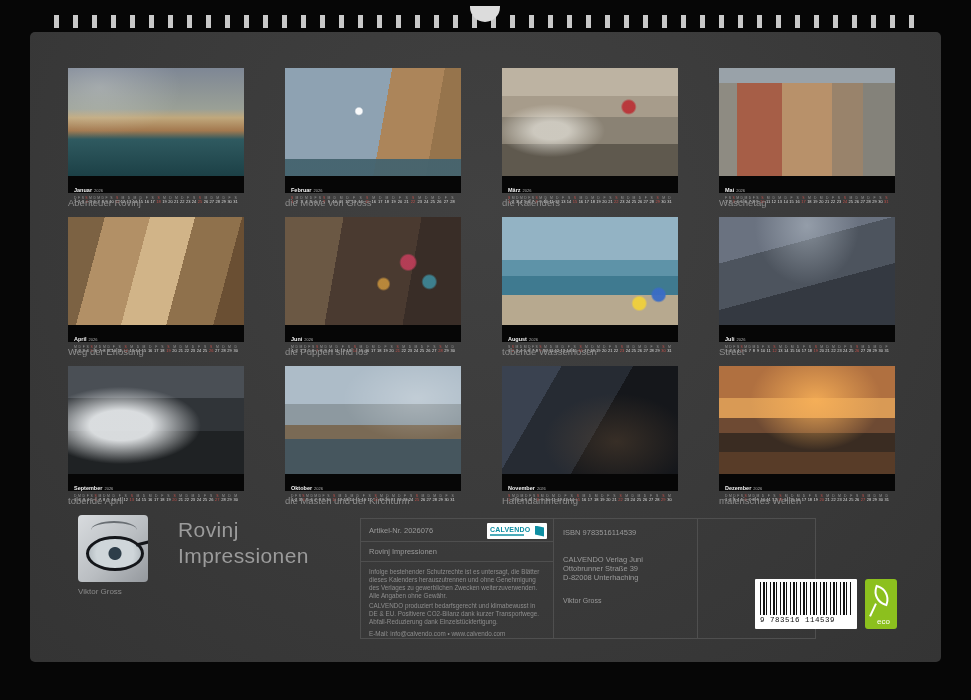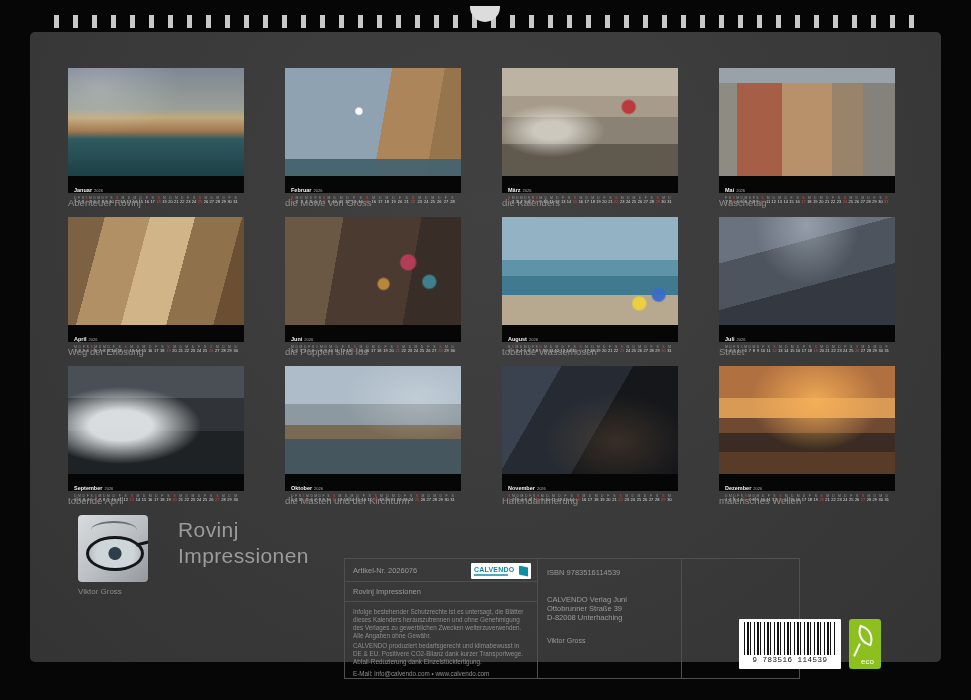--- a/index.html
+++ b/index.html
@@ -59,21 +59,21 @@
   
   .author-photo{position:absolute;left:78px;top:515px;width:70px;height:67px;border-radius:4px;
     background:linear-gradient(135deg,#d8dbde 0%,#babec2 55%,#94989d 100%);overflow:hidden;}
   .brow{position:absolute;left:13px;top:6px;width:46px;height:16px;border-top:2px solid #696e73;border-radius:50%;}
   .lens{position:absolute;left:8px;top:21px;width:52px;height:29px;border:3px solid #14161a;border-radius:50%;
     background:radial-gradient(circle at 50% 50%,#2e3e4a 0 6px,#cfd6da 7px 62%,#a9b1b7);}
   .temple{position:absolute;left:58px;top:27px;width:13px;height:3px;background:#14161a;transform:rotate(-14deg);}
   .author-name{position:absolute;left:78px;top:587px;font-size:8px;color:#8a8a8a;}
   .page-title{position:absolute;left:178px;top:517px;width:152px;font-size:21px;line-height:1.25;
     color:#9b9b9b;letter-spacing:.4px;}
-  .ftable{position:absolute;left:344px;top:518px;width:456px;height:121px;border:1px solid #4f4f4f;box-sizing:border-box;margin-top:40px;}
+  .ftable{position:absolute;left:360px;top:518px;width:456px;height:121px;border:1px solid #4f4f4f;box-sizing:border-box;}
   .vline{position:absolute;top:0;bottom:0;width:1px;background:#4f4f4f;}
   .v1{left:192px;} .v2{left:336px;}
   .hline{position:absolute;left:0;width:192px;height:1px;background:#4f4f4f;}
   .h1{top:22px;} .h2{top:42px;}
   .ft-text{position:absolute;font-size:7.5px;color:#9a9a9a;line-height:9px;}
   .artikel{left:8px;top:7px;}
   .product{left:8px;top:28px;}
   .legal{position:absolute;left:8px;width:174px;font-size:6.3px;line-height:8px;color:#8d8d8d;}
   .legal1{top:49px;} .legal2{top:83px;}
   .email{left:8px;top:111px;font-size:6.3px;}
@@ -86,21 +86,21 @@
   .clogo-txt{display:flex;flex-direction:column;line-height:1;}
   .clogo-name{font-size:7px;font-weight:bold;color:#0f8fa3;letter-spacing:.2px;}
   .clogo-tag{margin-top:1px;width:34px;height:2px;background:#0f8fa3;opacity:.75;}
   .clogo-flag{width:9px;height:11px;background:#0f8fa3;clip-path:polygon(0 0,100% 18%,100% 100%,0 82%);}
   
   .barcode{position:absolute;left:394px;top:60px;width:102px;height:50px;background:#fff;border-radius:1px;
     padding:3px 5px 1px;box-sizing:border-box;}
   .bars{height:33px;background:repeating-linear-gradient(90deg,#111 0 1px,transparent 1px 3px,
     #111 3px 5px,transparent 5px 6px,#111 6px 7px,transparent 7px 10px);}
   .bdigits{margin-top:1px;font-family:"Liberation Mono",monospace;font-size:7.5px;color:#111;
-    text-align:center;letter-spacing:.5px;}
+    text-align:left;letter-spacing:.5px;}
   .eco{position:absolute;left:504px;top:60px;width:32px;height:50px;background:#8cc01e;border-radius:3px;overflow:hidden;}
   .leaf{position:absolute;left:8px;top:8px;width:17px;height:17px;border:2px solid #fff;
     border-radius:0 85% 0 85%;transform:rotate(18deg);box-sizing:border-box;}
   .leaf-stem{position:absolute;left:7px;top:24px;width:2px;height:14px;background:#fff;transform:rotate(25deg);}
   .eco-label{position:absolute;left:12px;bottom:3px;font-size:8px;color:#fff;}
 </style>
 </head>
 <body>
 
 <div class="stage">

